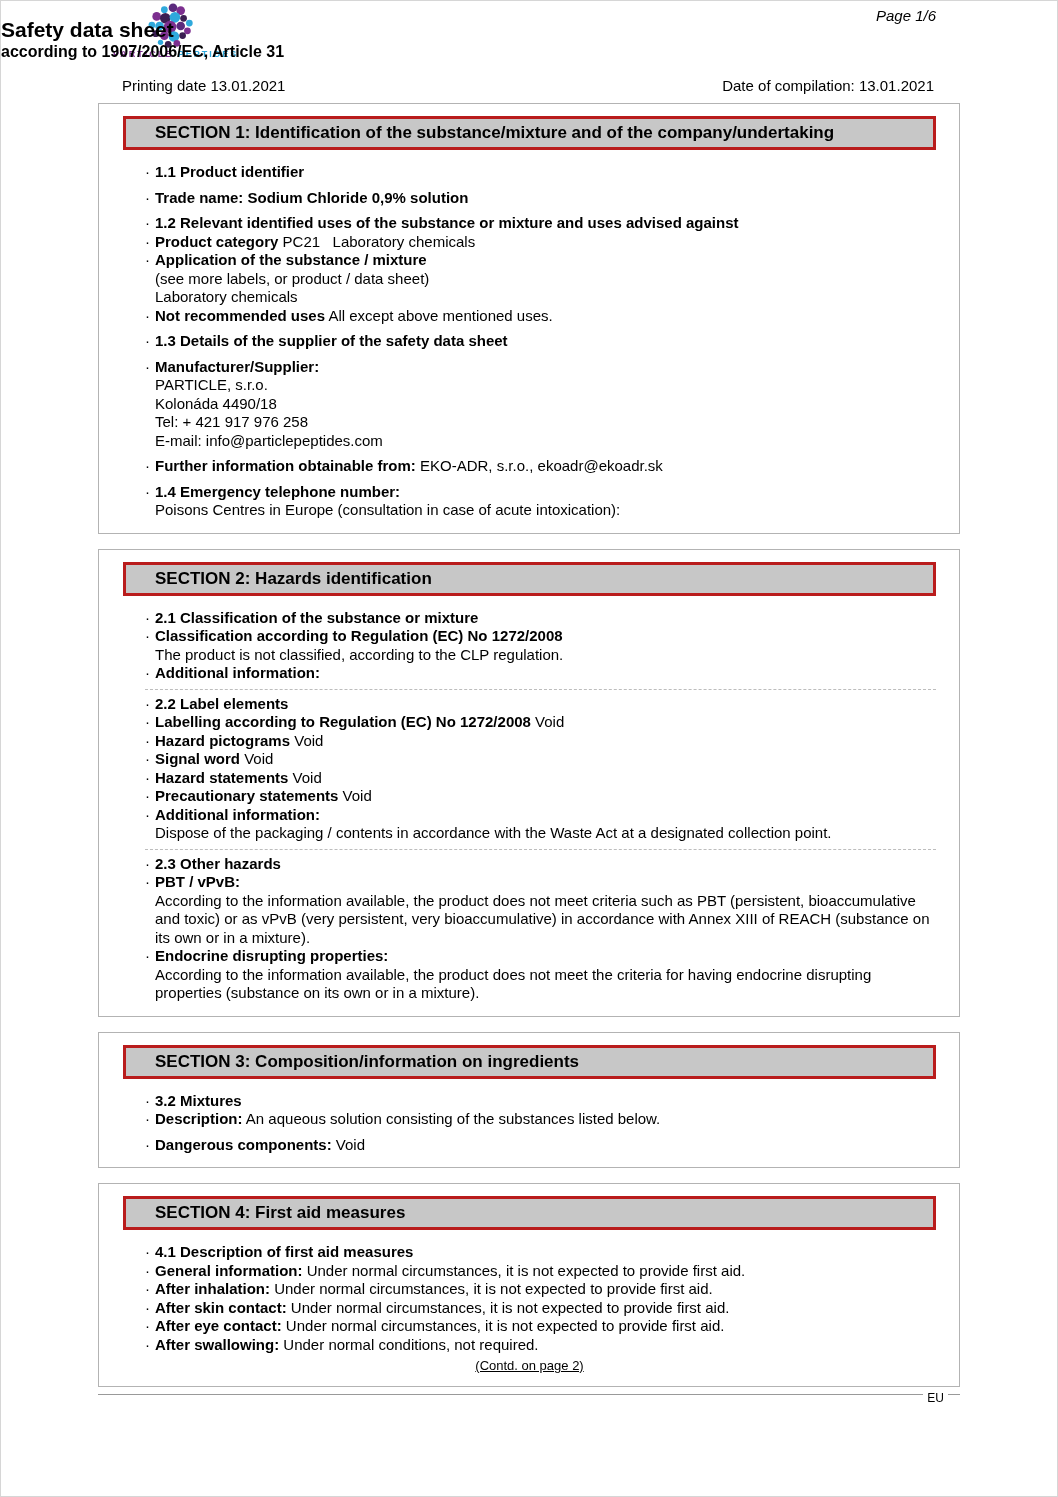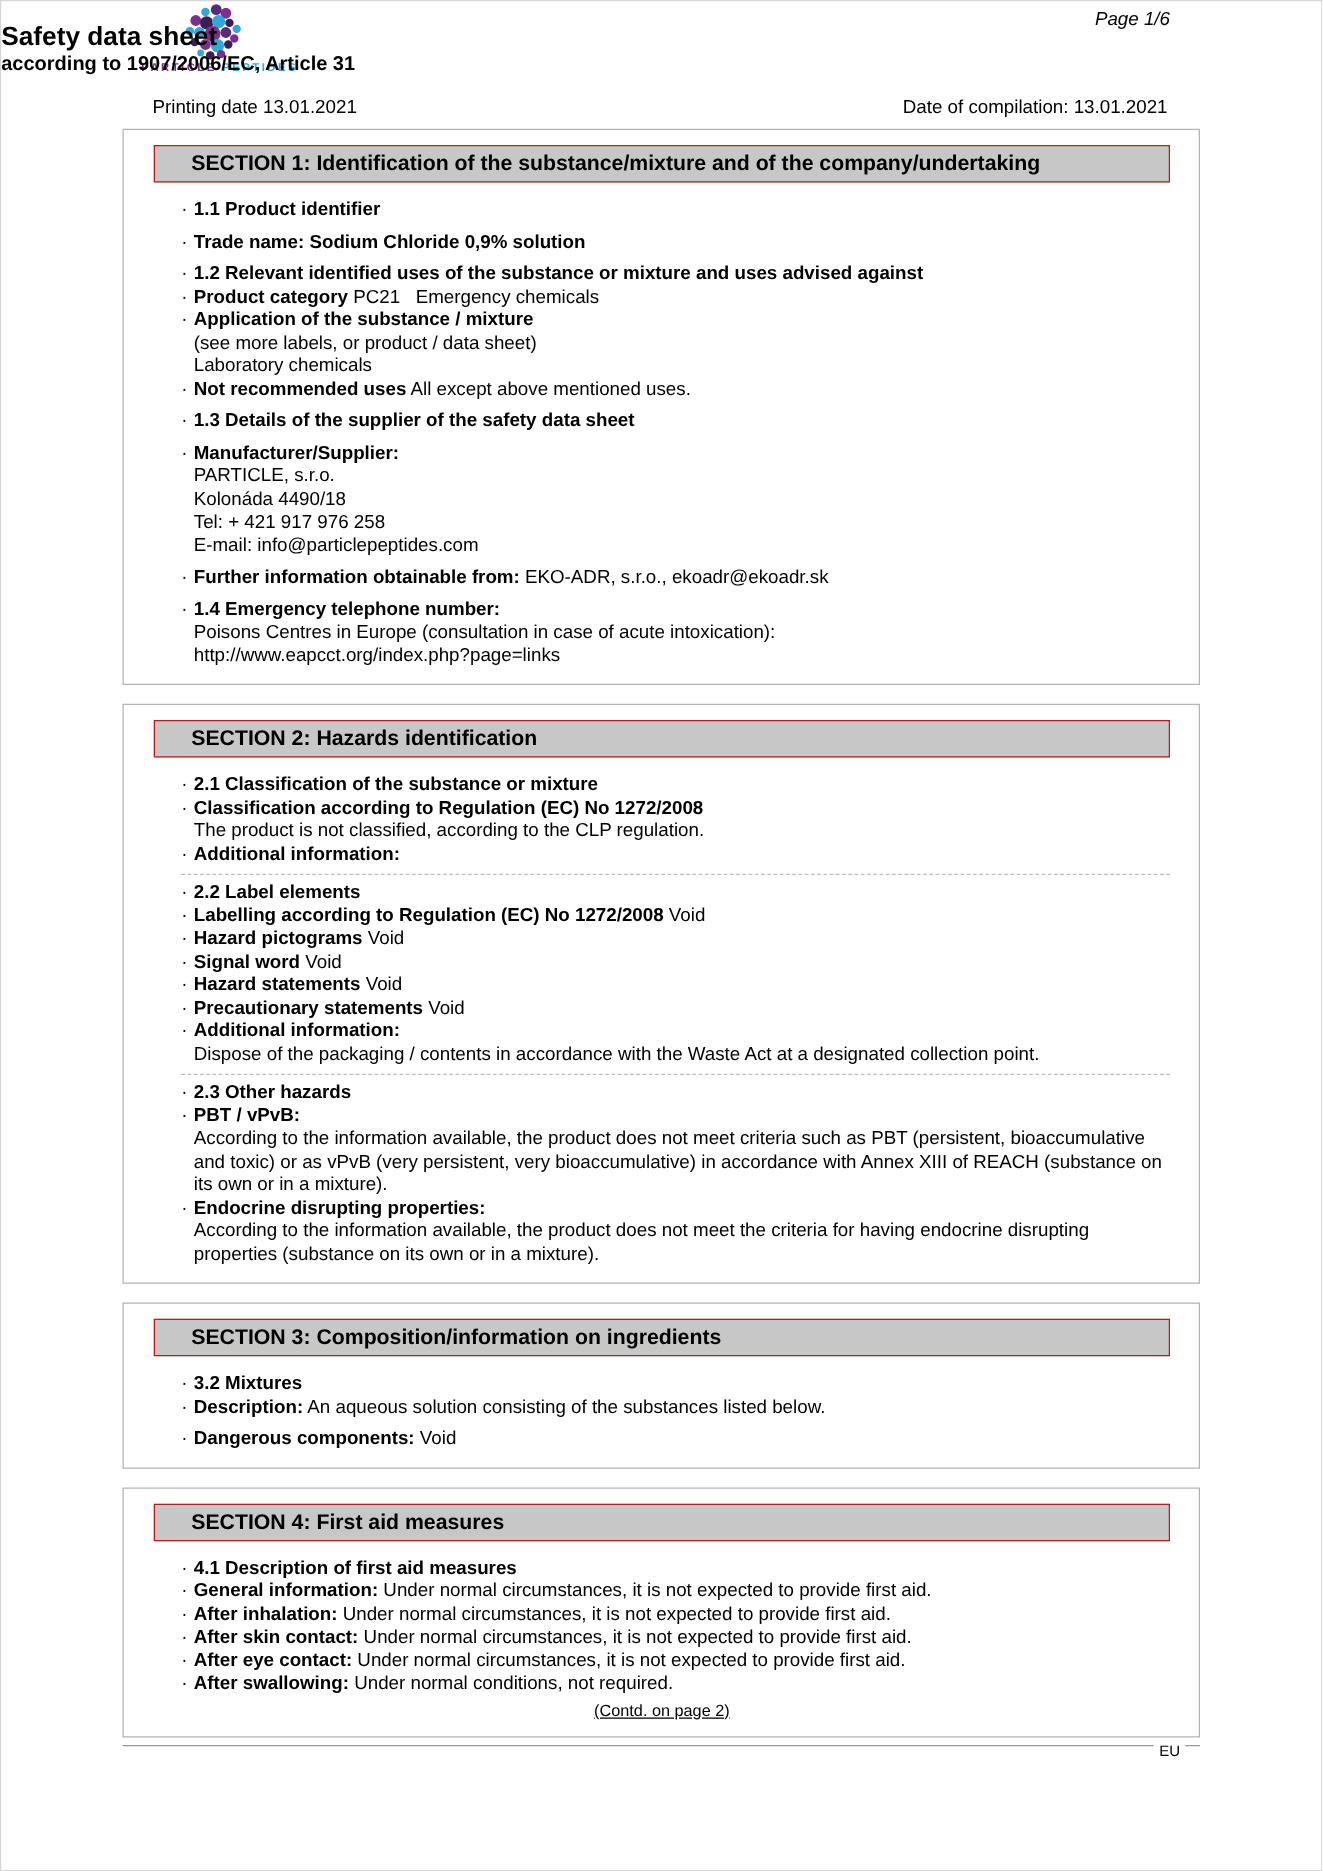--- a/index.html
+++ b/index.html
@@ -20,21 +20,21 @@
   .doc-title{font-size:21px;font-weight:bold;line-height:24px;}
   .doc-subtitle{font-size:16px;font-weight:bold;line-height:20px;}
   .date-row{position:absolute;top:76px;left:121px;right:123px;display:flex;justify-content:space-between;font-size:15px;}
   
   .sections{margin-top:2px;}
   .sec-box{
     margin:0 97px 15px 97px;border:1px solid #b3b3b3;background:#fff;
     padding:12px 23px 13px 24px;
   }
   .sec-header{
-    background:#c7c7c7;border:1px solid #b91c1c;
+    background:#c7c7c7;border:3px solid #b91c1c;
     font-size:17px;font-weight:bold;padding:4px 6px 4px 29px;line-height:20px;
   }
   .sec-content{padding:13px 0 0 22px;}
   .block + .block{margin-top:7px;}
   .block.divided{border-top:1px dashed #bdbdbd;padding-top:5px;margin-top:6px;}
   .line{position:relative;padding-left:10px;font-size:15px;line-height:18.5px;}
   .bullet{position:absolute;left:0;top:0;}
   .lbl{font-weight:bold;}
   .t{white-space:pre-wrap;}
   .contd{font-size:13px;text-align:center;margin-top:4px;line-height:15px;text-decoration:underline;}
@@ -94,21 +94,21 @@
         <div class="sec-header">SECTION 1: Identification of the substance/mixture and of the company/undertaking</div>
         <div class="sec-content">
           <div class="block">
             <div class="line"><span class="bullet">·</span><span class="lbl">1.1 Product identifier</span></div>
           </div>
           <div class="block">
             <div class="line"><span class="bullet">·</span><span class="lbl">Trade name: Sodium Chloride 0,9% solution</span></div>
           </div>
           <div class="block">
             <div class="line"><span class="bullet">·</span><span class="lbl">1.2 Relevant identified uses of the substance or mixture and uses advised against</span></div>
-            <div class="line"><span class="bullet">·</span><span class="lbl">Product category</span><span class="t"> PC21   Emergency chemicals</span></div>
+            <div class="line"><span class="bullet">·</span><span class="lbl">Product category</span><span class="t"> PC21   Laboratory chemicals</span></div>
             <div class="line"><span class="bullet">·</span><span class="lbl">Application of the substance / mixture</span></div>
             <div class="line"><span class="t">(see more labels, or product / data sheet)</span></div>
             <div class="line"><span class="t">Laboratory chemicals</span></div>
             <div class="line"><span class="bullet">·</span><span class="lbl">Not recommended uses</span><span class="t"> All except above mentioned uses.</span></div>
           </div>
           <div class="block">
             <div class="line"><span class="bullet">·</span><span class="lbl">1.3 Details of the supplier of the safety data sheet</span></div>
           </div>
           <div class="block">
             <div class="line"><span class="bullet">·</span><span class="lbl">Manufacturer/Supplier:</span></div>
@@ -116,21 +116,20 @@
             <div class="line"><span class="t">Kolonáda 4490/18</span></div>
             <div class="line"><span class="t">Tel: + 421 917 976 258</span></div>
             <div class="line"><span class="t">E-mail: info@particlepeptides.com</span></div>
           </div>
           <div class="block">
             <div class="line"><span class="bullet">·</span><span class="lbl">Further information obtainable from:</span><span class="t"> EKO-ADR, s.r.o., ekoadr@ekoadr.sk</span></div>
           </div>
           <div class="block">
             <div class="line"><span class="bullet">·</span><span class="lbl">1.4 Emergency telephone number:</span></div>
             <div class="line"><span class="t">Poisons Centres in Europe (consultation in case of acute intoxication):</span></div>
-            <div class="line"><span class="t">http://www.eapcct.org/index.php?page=links</span></div>
           </div>
         </div>
       </div>
       <div class="sec-box">
         <div class="sec-header">SECTION 2: Hazards identification</div>
         <div class="sec-content">
           <div class="block">
             <div class="line"><span class="bullet">·</span><span class="lbl">2.1 Classification of the substance or mixture</span></div>
             <div class="line"><span class="bullet">·</span><span class="lbl">Classification according to Regulation (EC) No 1272/2008</span></div>
             <div class="line"><span class="t">The product is not classified, according to the CLP regulation.</span></div>

